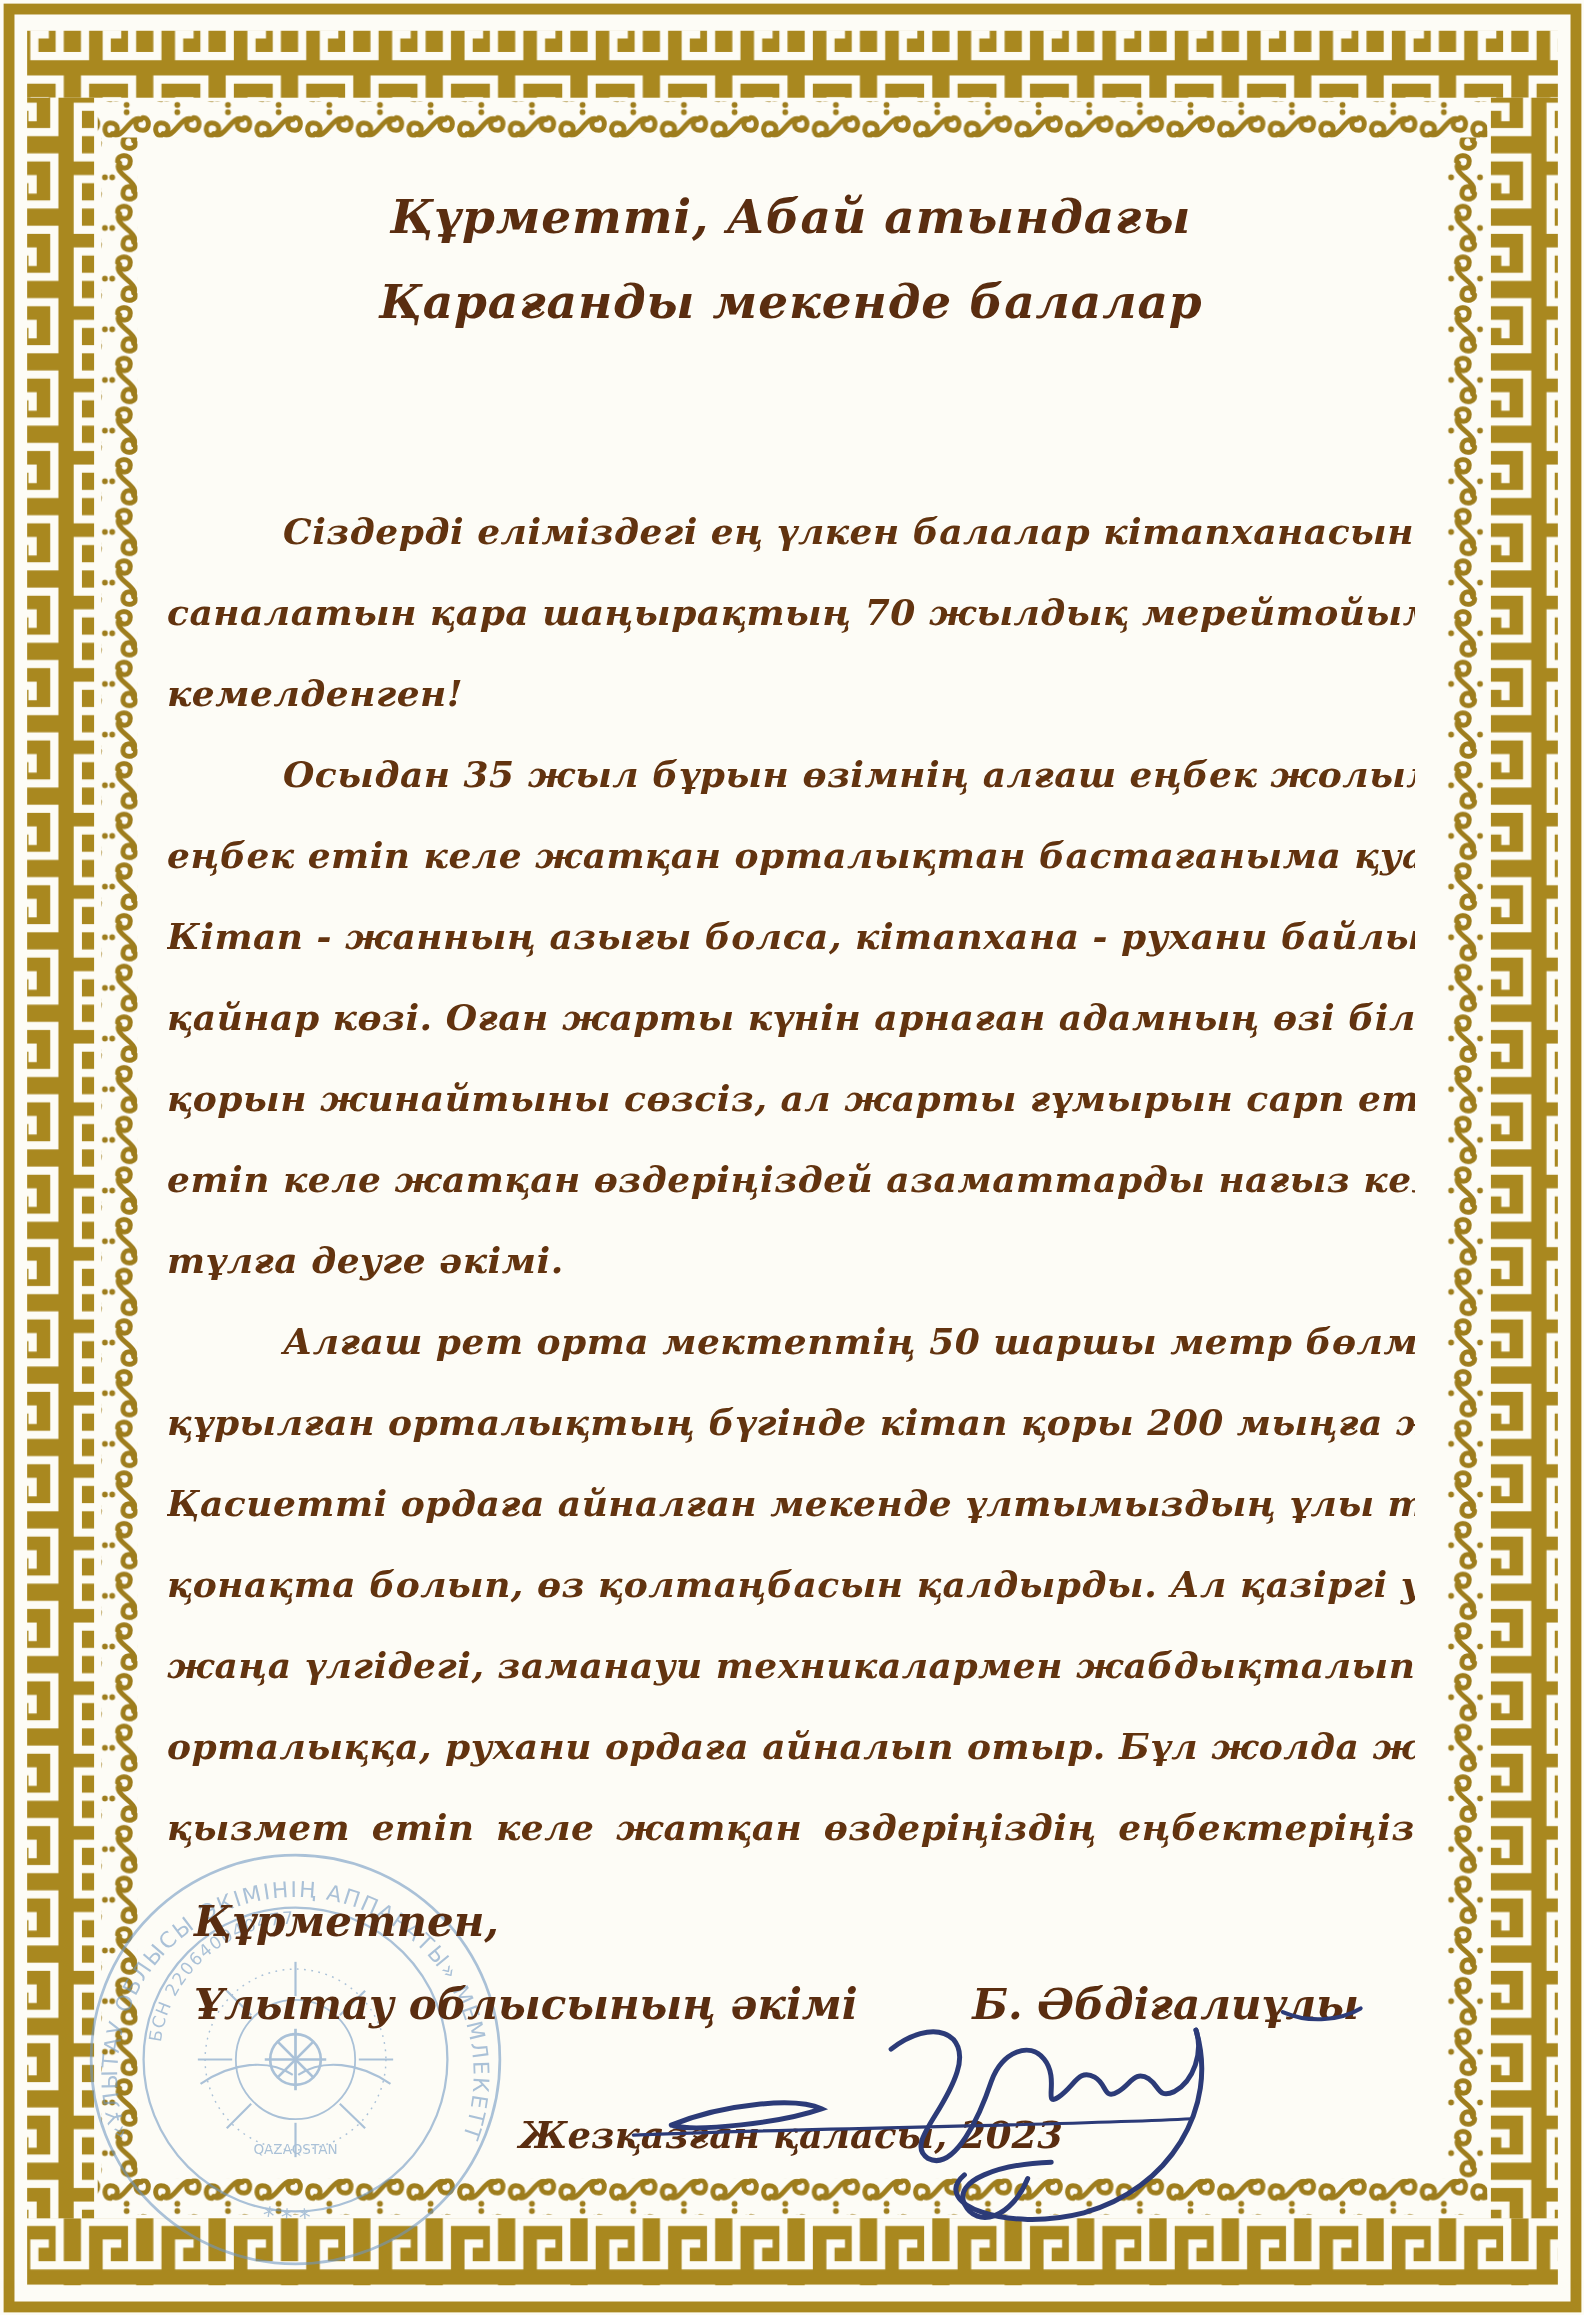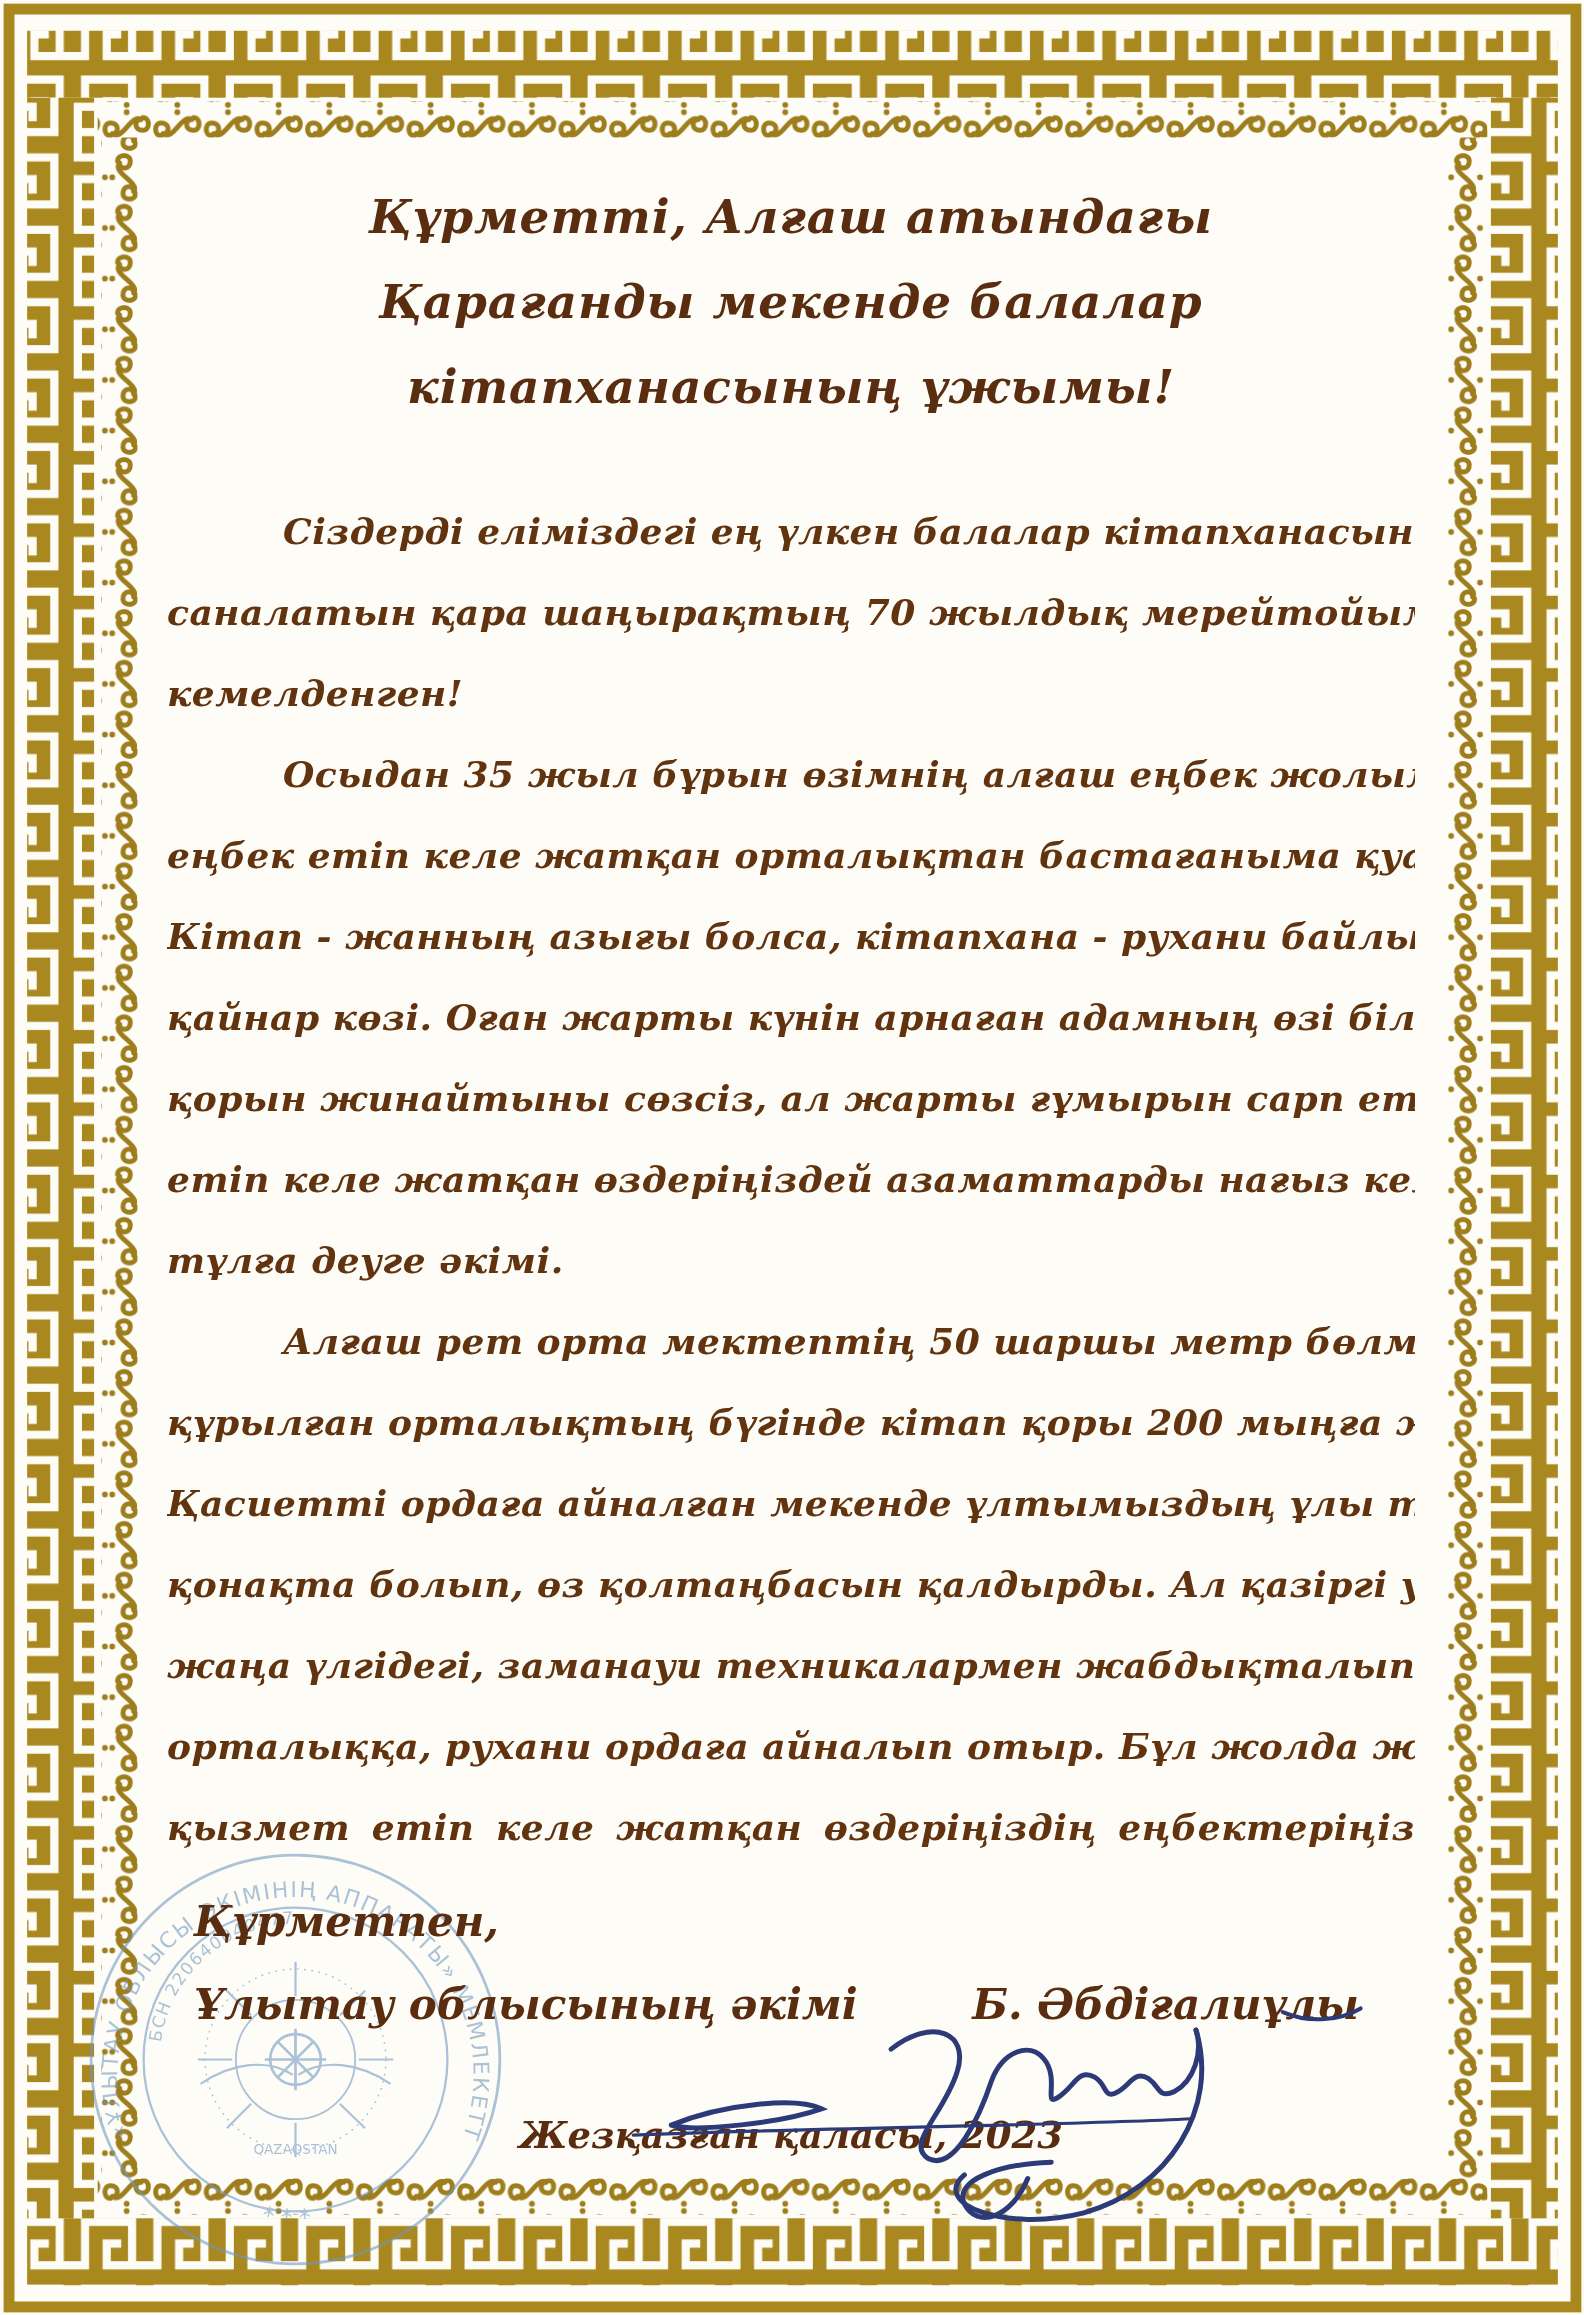--- a/index.html
+++ b/index.html
@@ -119,23 +119,22 @@
       <text font-size="26">
         <textPath href="#arcBot" startOffset="38%">* * *</textPath>
       </text>
       <text x="235" y="340" text-anchor="middle" font-size="15">QAZAQSTAN</text>
     </g>
   </svg>
 
   <div class="content">
 
     <div class="title">
-      <div>Құрметті, Алғаш атындағы</div>
+      <div>Құрметті, Абай атындағы</div>
       <div>Қарағанды мекенде балалар</div>
-      <div>кітапханасының ұжымы!</div>
     </div>
 
     <div class="body">
       <div class="line first">Сіздерді еліміздегі ең үлкен балалар кітапханасының бірі</div>
       <div class="line">саналатын қара шаңырақтың 70 жылдық мерейтойымен</div>
       <div class="line lastline">кемелденген!</div>
 
       <div class="line first">Осыдан 35 жыл бұрын өзімнің алғаш еңбек жолымды сіздер</div>
       <div class="line">еңбек етіп келе жатқан орталықтан бастағаныма қуаныштымын.</div>
       <div class="line">Кітап - жанның азығы болса, кітапхана - рухани байлықтың</div>

